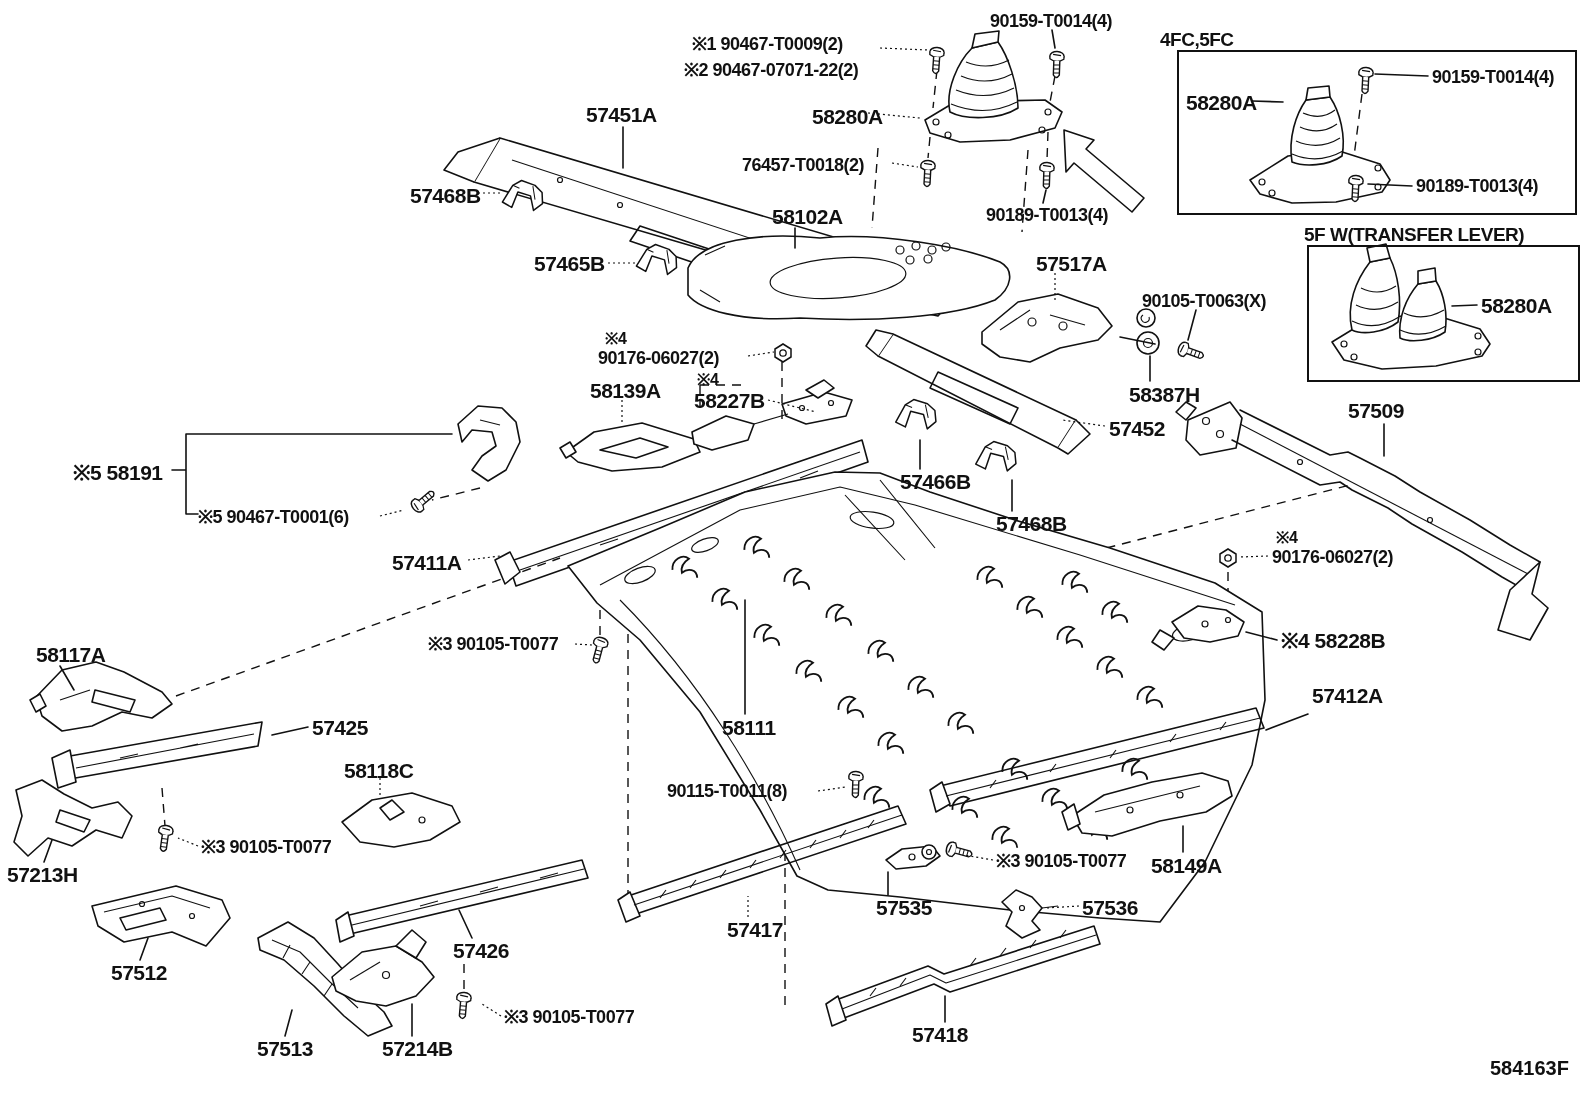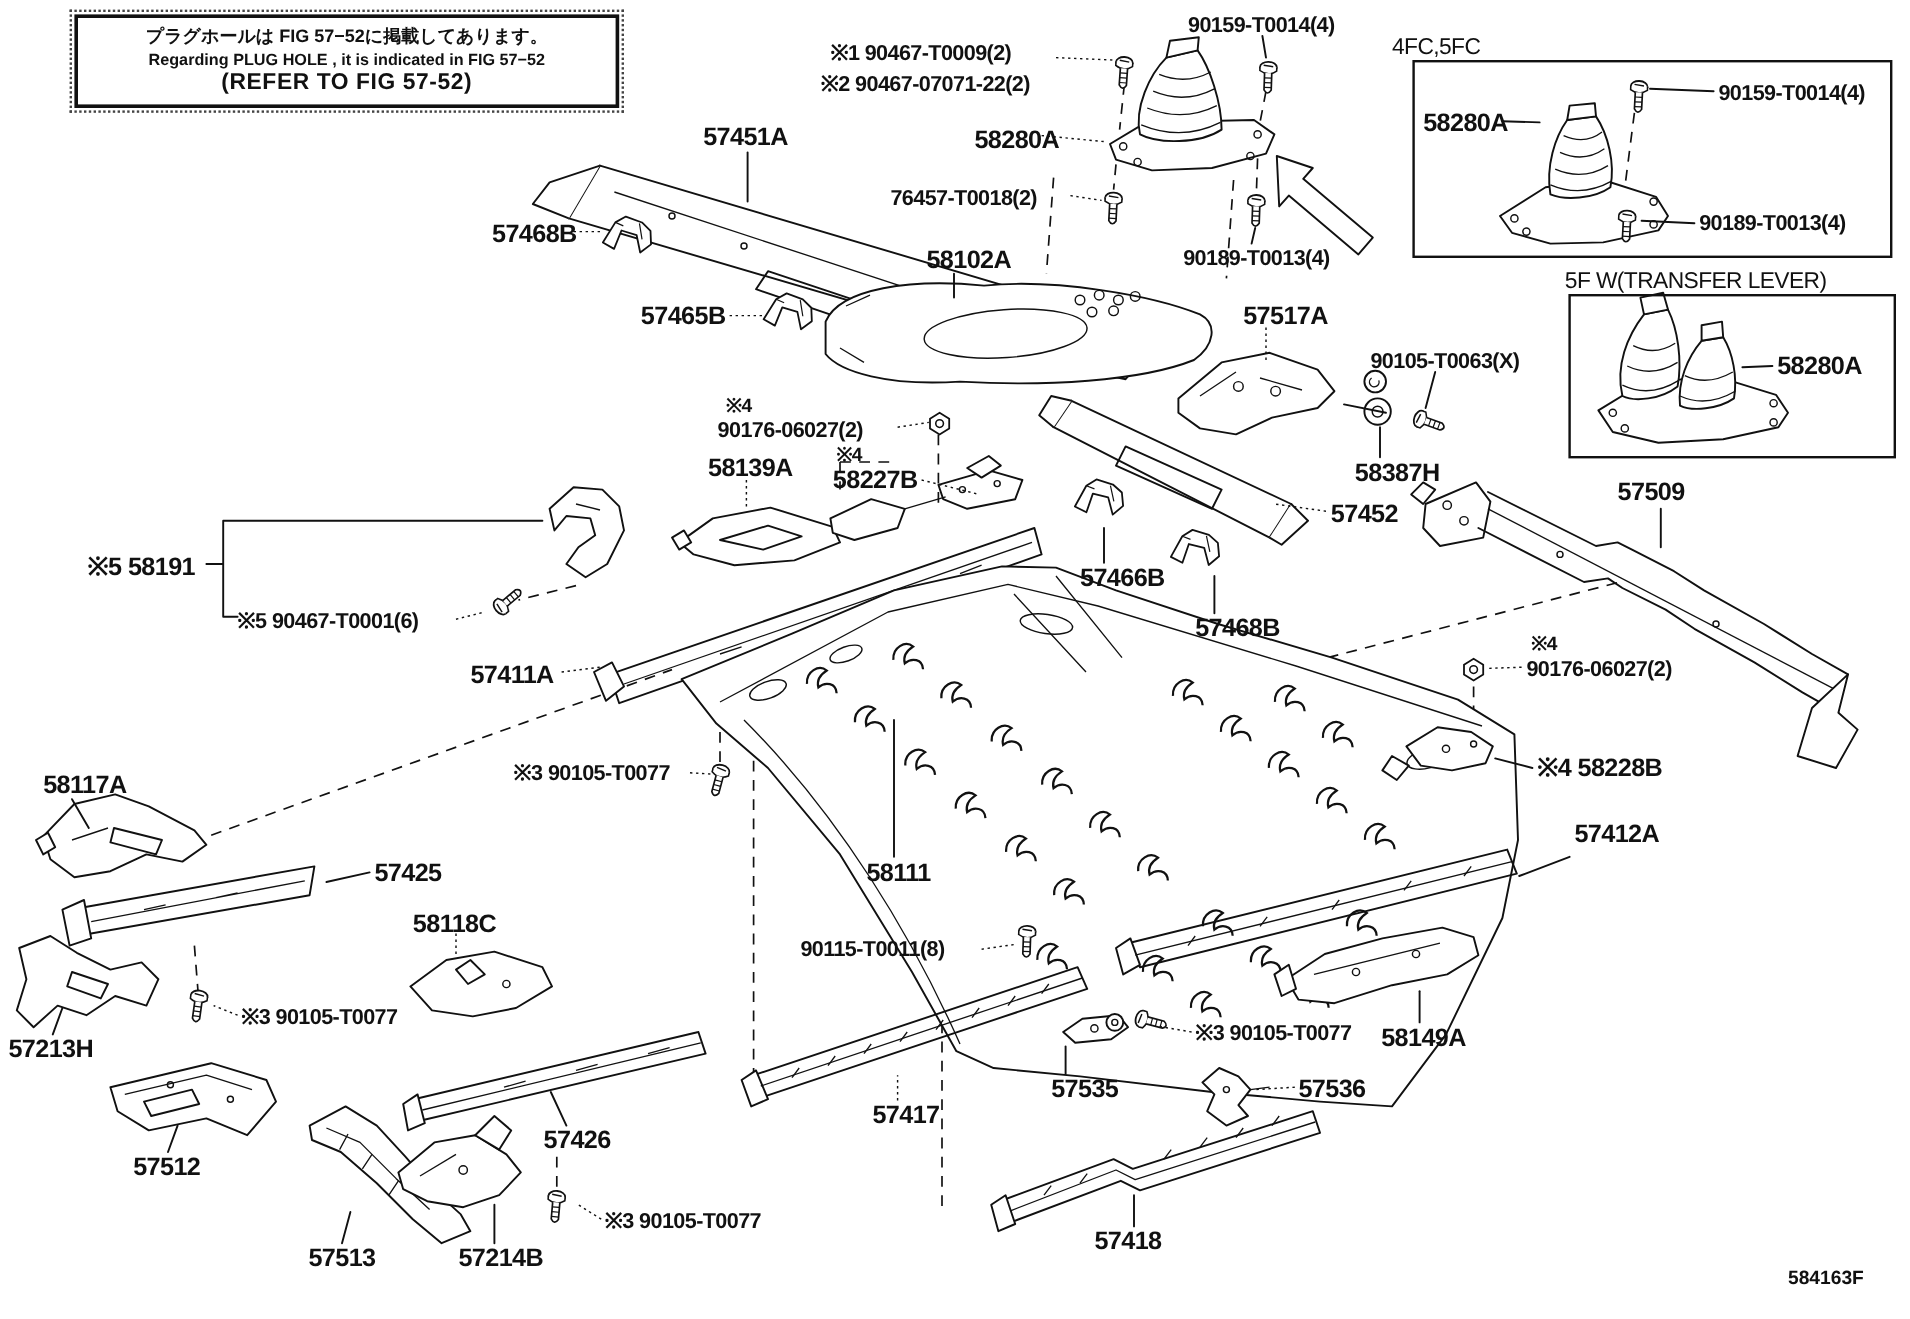--- a/index.html
+++ b/index.html
@@ -11,23 +11,23 @@
   .lbl.big{font-size:21px;}
   .lbl.px{font-size:16px;}
   #note-box{position:absolute;left:62px;top:12px;width:440px;padding:6px 4px 7px 4px;
             border:3px solid #111;outline:2px dotted #444;outline-offset:2px;
             text-align:center;background:#fff;}
   #note-box .jp{font-weight:bold;font-size:15px;}
   #note-box .en{font-weight:bold;font-size:13.5px;margin-top:2px;}
   #note-box .ref{font-weight:bold;font-size:19px;margin-top:1px;letter-spacing:0.5px;}
   #legend{position:absolute;left:58px;top:108px;}
   #legend div{font-weight:bold;font-size:18px;line-height:26px;letter-spacing:-0.3px;}
-  .inset-title{position:absolute;font-weight:normal;font-size:19px;letter-spacing:-0.5px;}
+  .inset-title{position:absolute;font-weight:bold;font-size:19px;letter-spacing:-0.5px;}
   .inset-box{position:absolute;border:2px solid #111;background:transparent;}
-  #footer-code{position:absolute;left:1490px;top:1057px;font-weight:bold;font-size:16px;}
+  #footer-code{position:absolute;left:1490px;top:1057px;font-weight:bold;font-size:20px;}
 </style>
 </head>
 <body>
 
 <div id="stage">
 
 <svg id="art" width="1592" height="1099" viewBox="0 0 1592 1099">
   <defs>
     <g id="screw">
       <ellipse cx="0" cy="0" rx="7" ry="4.5" fill="#fff" stroke="#111" stroke-width="1.5"></ellipse>
@@ -413,25 +413,20 @@
     <path class="s" d="M140,960 L148,938"></path>
     <path class="s" d="M472,938 L459,910"></path>
     <path class="dot" d="M748,917 L748,896"></path>
     <path class="dot" d="M501,1016 L482,1004"></path>
     <path class="s" d="M285,1036 L292,1010"></path>
     <path class="s" d="M412,1036 L412,1004"></path>
     <path class="s" d="M945,1022 L945,996"></path>
   </g>
 </svg>
 
-<div id="note-box">
-  <div class="jp">プラグホールは FIG 57−52に掲載してあります。</div>
-  <div class="en">Regarding PLUG HOLE , it is indicated in FIG 57−52</div>
-  <div class="ref">(REFER TO FIG 57-52)</div>
-</div>
 
 
 <div class="inset-title" style="left:1160px;top:29px">4FC,5FC</div>
 <div class="inset-box" style="left:1177px;top:50px;width:396px;height:161px"></div>
 <div class="inset-title" style="left:1304px;top:224px">5F W(TRANSFER LEVER)</div>
 <div class="inset-box" style="left:1307px;top:245px;width:269px;height:133px"></div>
 
 <div class="lbl" style="left:990px;top:12px">90159-T0014(4)</div>
 <div class="lbl" style="left:692px;top:35px">※1 90467-T0009(2)</div>
 <div class="lbl" style="left:684px;top:61px">※2 90467-07071-22(2)</div>

